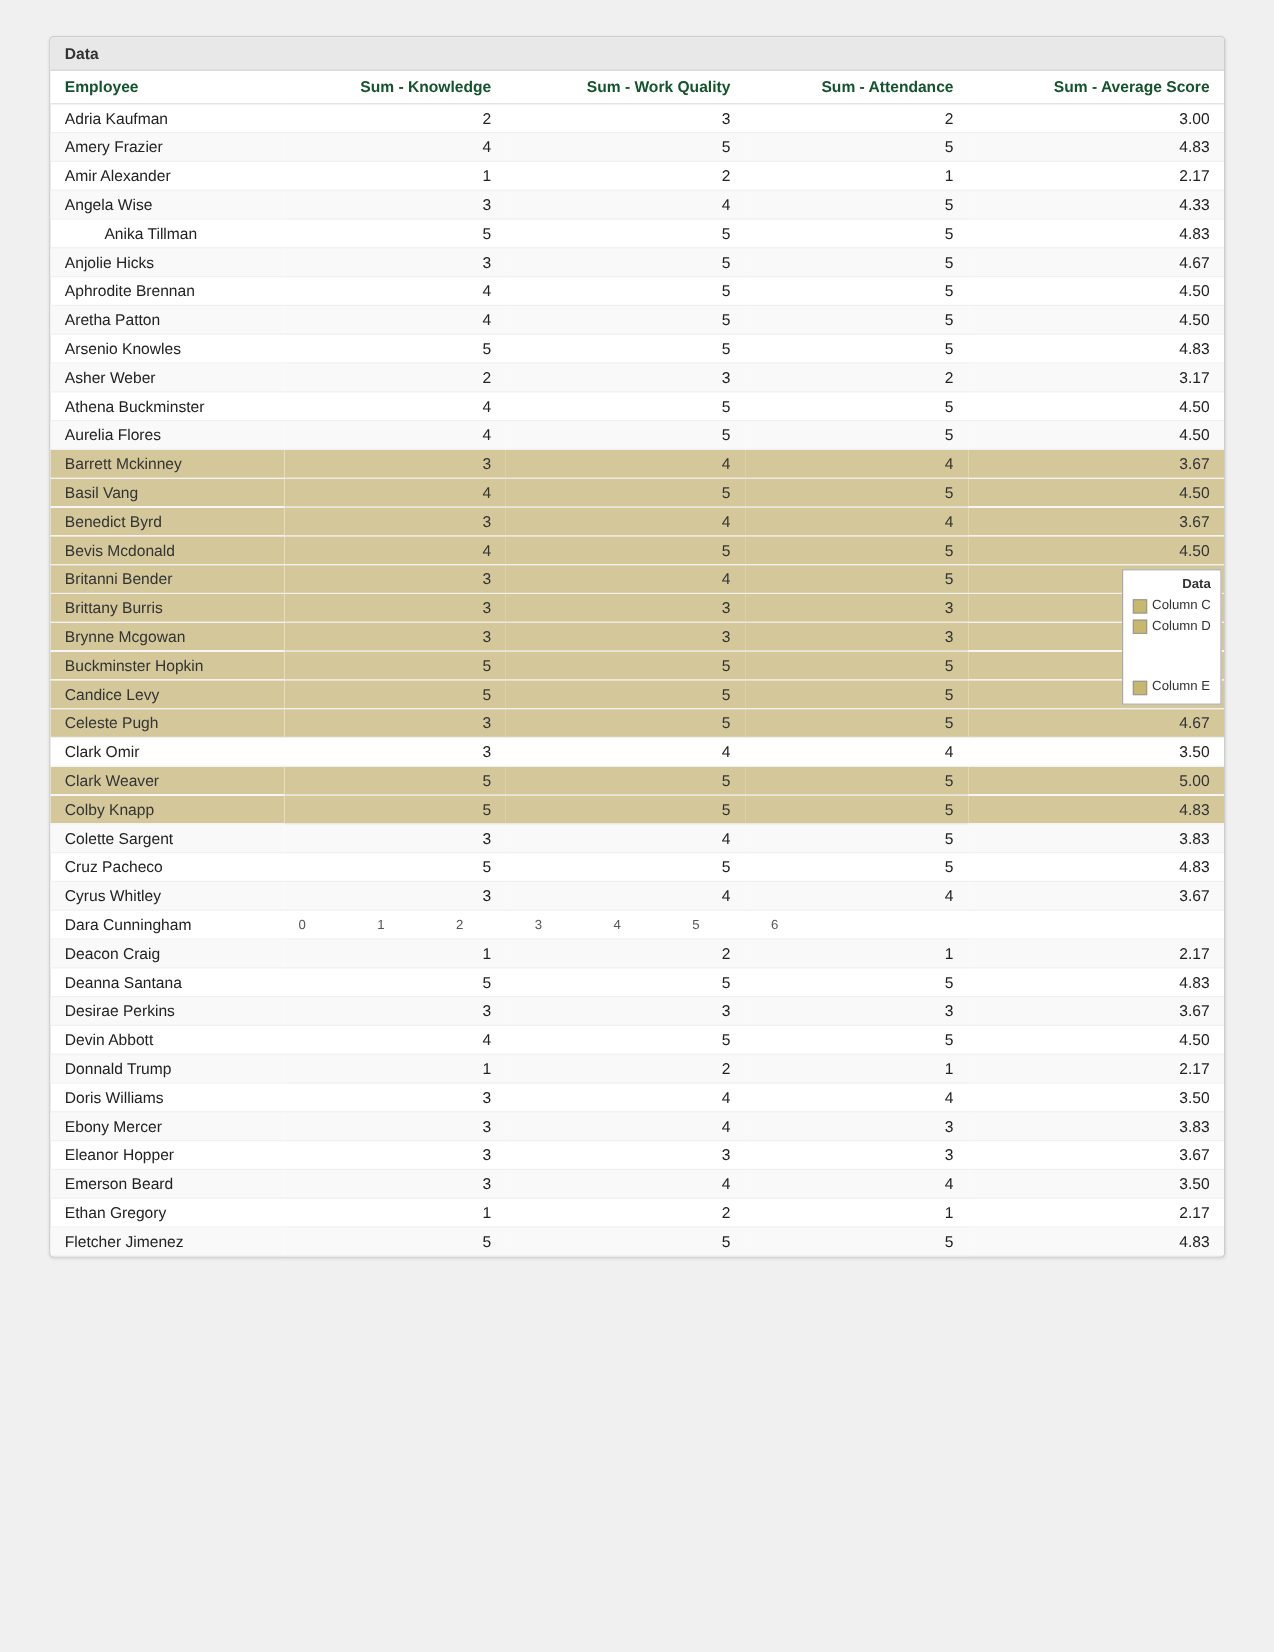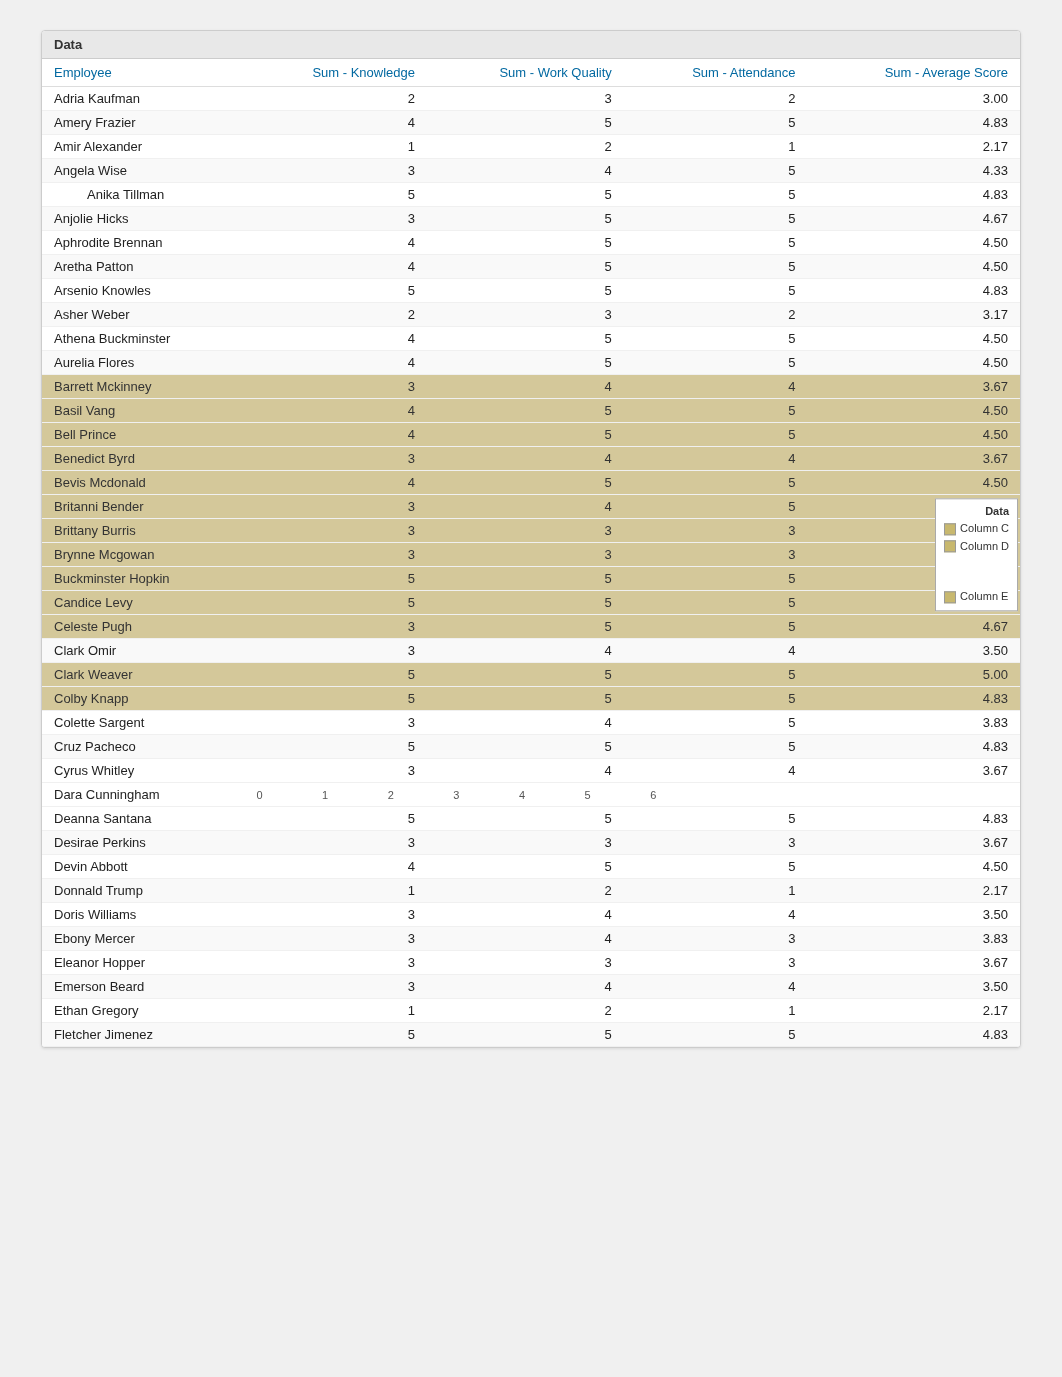--- a/index.html
+++ b/index.html
@@ -29,23 +29,23 @@
       font-size: 13px;
       color: #333;
       border-bottom: 1px solid #ccc;
     }
     table {
       width: 100%;
       border-collapse: collapse;
     }
     thead tr th {
       background: white;
-      font-weight: normal;
+      font-weight: bold;
       font-size: 13px;
-      color: #0369a1;
+      color: #14532d;
       padding: 6px 12px;
       text-align: left;
       border-bottom: 1px solid #ddd;
     }
     thead tr th:not(:first-child) {
       text-align: right;
     }
     tbody tr td {
       padding: 4px 12px;
       font-size: 13px;
@@ -173,27 +173,20 @@
           <td style="position: relative;">3.67</td>
         </tr>
         <tr class="highlighted">
           <td style="position: relative;">Basil Vang</td>
           <td>4</td>
           <td>5</td>
           <td>5</td>
           <td style="position: relative;">4.50</td>
         </tr>
         <tr class="highlighted">
-          <td style="position: relative;">Bell Prince</td>
-          <td>4</td>
-          <td>5</td>
-          <td>5</td>
-          <td style="position: relative;">4.50</td>
-        </tr>
-        <tr class="highlighted">
           <td style="position: relative;">Benedict Byrd</td>
           <td>3</td>
           <td>4</td>
           <td>4</td>
           <td style="position: relative;">3.67</td>
         </tr>
         <tr class="highlighted">
           <td style="position: relative;">Bevis Mcdonald</td>
           <td>4</td>
           <td>5</td>
@@ -306,20 +299,27 @@
               <span>1</span>
               <span>2</span>
               <span>3</span>
               <span>4</span>
               <span>5</span>
               <span>6</span>
         </div>
       </td>
     </tr>
         <tr>
+          <td style="position: relative;">Deacon Craig</td>
+          <td>1</td>
+          <td>2</td>
+          <td>1</td>
+          <td style="position: relative;">2.17</td>
+        </tr>
+        <tr>
           <td style="position: relative;">Deanna Santana</td>
           <td>5</td>
           <td>5</td>
           <td>5</td>
           <td style="position: relative;">4.83</td>
         </tr>
         <tr>
           <td style="position: relative;">Desirae Perkins</td>
           <td>3</td>
           <td>3</td>

